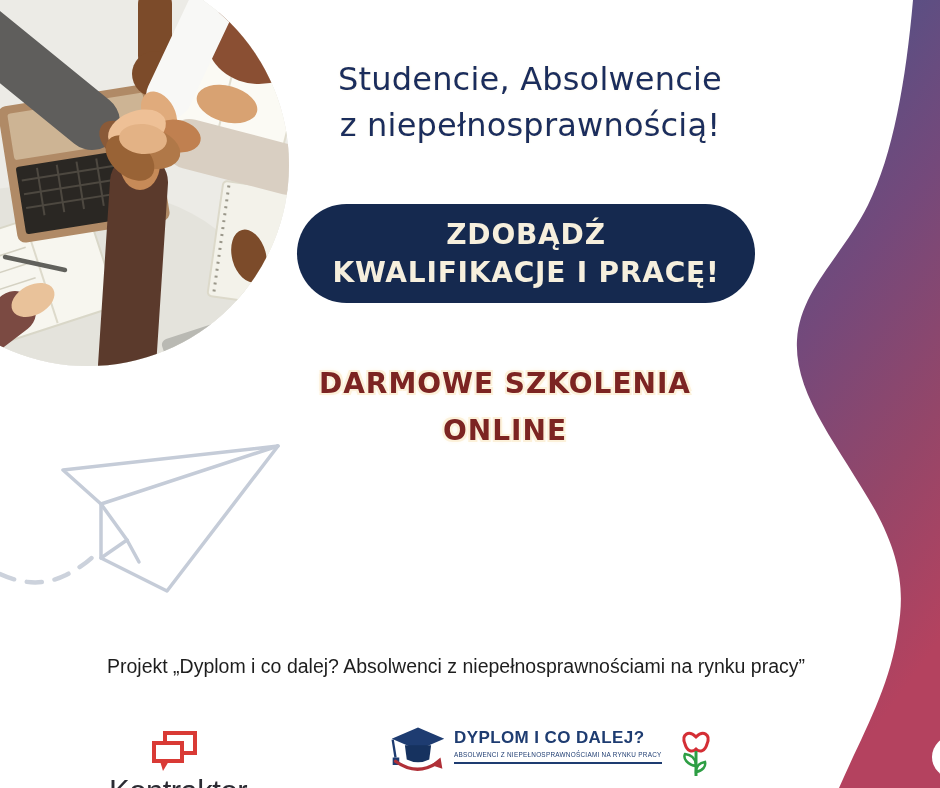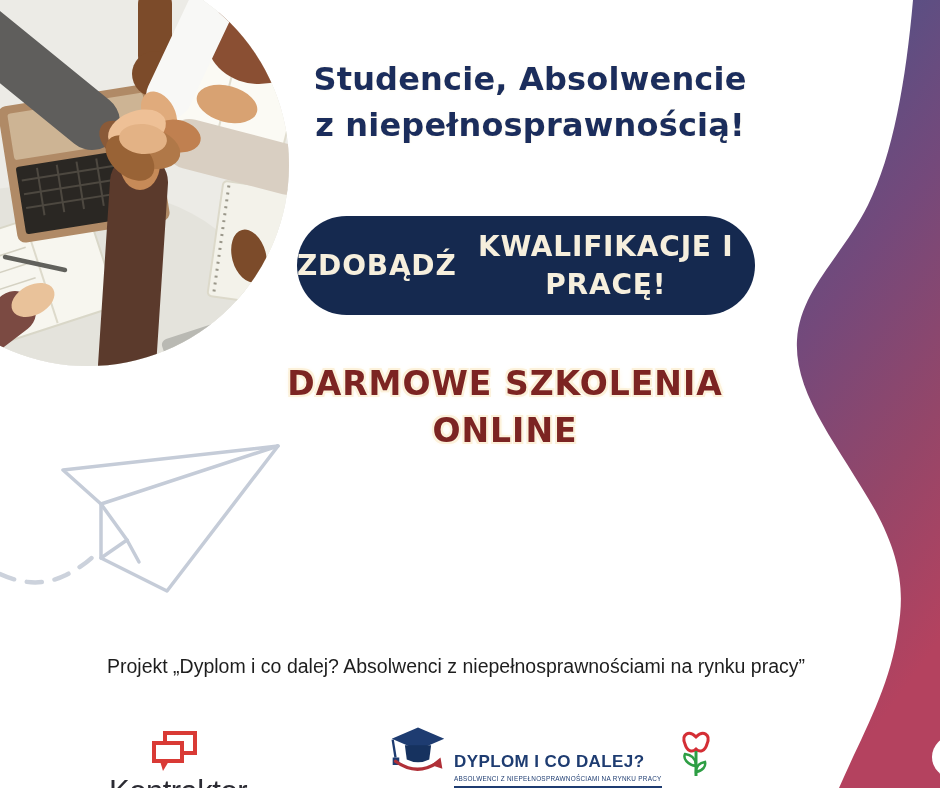--- a/index.html
+++ b/index.html
@@ -8,49 +8,49 @@
     font-family:"DejaVu Sans",sans-serif;
   }
   .wave{position:absolute;top:0;right:0;width:165px;height:788px;}
   .photo-circle{
     position:absolute;left:-113px;top:-36px;width:402px;height:402px;border-radius:50%;
     overflow:hidden;background:#ecebe6;
   }
   .photo-circle svg{display:block;width:402px;height:402px;}
   .headline{
     position:absolute;left:230px;top:56px;width:600px;text-align:center;
-    color:#1b2d5c;font-size:32px;font-weight:bold;line-height:46px;letter-spacing:0.2px;
+    color:#1b2d5c;font-size:32px;font-weight:normal;line-height:46px;letter-spacing:0.2px;
     text-shadow:0 0 3px rgba(252,244,224,0.7);
   }
   .badge{
-    position:absolute;left:297px;top:216px;width:458px;height:99px;background:#15294f;
-    border-radius:52px;display:flex;flex-direction:row;justify-content:center;align-items:center;
+    position:absolute;left:297px;top:204px;width:458px;height:99px;background:#15294f;
+    border-radius:52px;display:flex;flex-direction:column;justify-content:center;align-items:center;
     color:#f6efdd;font-size:28px;font-weight:bold;line-height:38px;text-align:center;letter-spacing:0.8px;
   }
   .offer{
     position:absolute;left:115px;width:780px;text-align:center;color:#7c2422;
-    font-weight:bold;font-size:33px;line-height:47px;letter-spacing:1px;
+    font-weight:bold;font-size:28px;line-height:47px;letter-spacing:1px;
     text-shadow:2px 2px 0 #fcf1da,-2px -2px 0 #fcf1da,2px -2px 0 #fcf1da,-2px 2px 0 #fcf1da,0 0 6px #fcf1da;
   }
   .offer-training{top:360px;}
   .offer-internship{top:485px;}
   .plane{position:absolute;left:0;top:428px;width:310px;height:185px;}
   .footer-note{
     position:absolute;left:56px;top:650px;width:800px;text-align:center;
     font-family:"Liberation Sans",sans-serif;font-size:19.5px;line-height:33px;color:#1e1e1e;
   }
   .logos{position:absolute;left:0;top:718px;width:940px;height:70px;}
   .logo-kontraktor{position:absolute;left:103px;top:12px;display:flex;align-items:center;flex-direction:column;}
   .logo-kontraktor .wordmark{
     margin-left:6px;font-family:"Liberation Sans",sans-serif;font-size:31px;color:#2b2b33;
     letter-spacing:-0.5px;
   }
   .logo-dyplom{position:absolute;left:388px;top:2px;display:flex;}
   .logo-dyplom .cap{width:60px;height:60px;}
-  .logo-dyplom .text{margin-left:6px;margin-top:32px;}
+  .logo-dyplom .text{margin-left:6px;margin-top:8px;}
   .logo-dyplom .dtitle{
     font-family:"Liberation Sans",sans-serif;font-weight:bold;font-size:17px;color:#1e3c71;letter-spacing:0.4px;
   }
   .logo-dyplom .dsub{
     font-family:"Liberation Sans",sans-serif;font-size:6.4px;color:#1e3c71;letter-spacing:0.26px;
     margin-top:3px;padding-bottom:4px;border-bottom:2px solid #1e3c71;white-space:nowrap;
   }
   .logo-pfron{position:absolute;left:676px;top:10px;display:flex;align-items:center;}
   .logo-pfron .tulip{width:42px;height:52px;}
   .logo-pfron .ptext{

